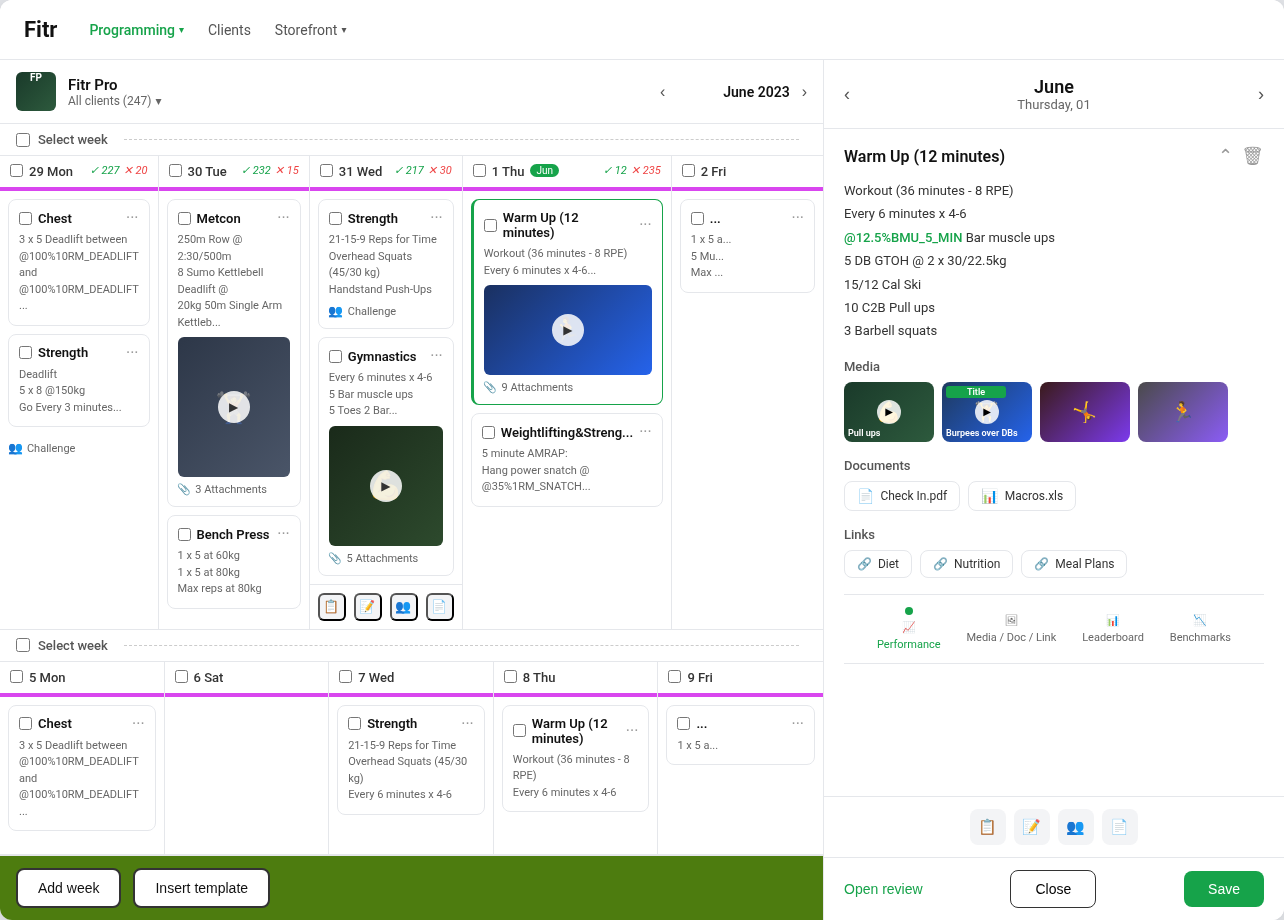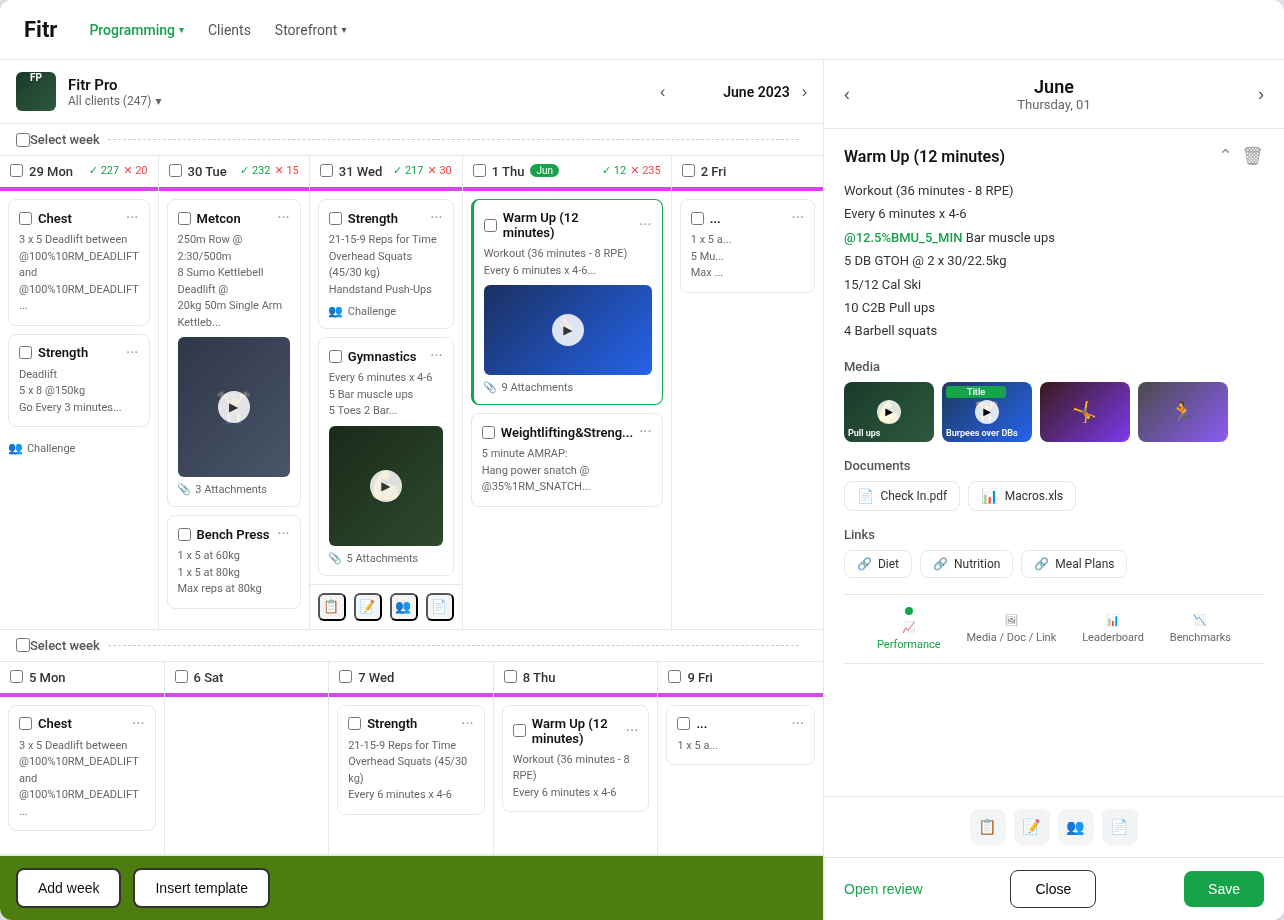--- a/index.html
+++ b/index.html
@@ -26,34 +26,34 @@
     .profile-info { flex: 1; }
     .profile-name { font-size: 15px; font-weight: 600; color: #111; }
     .profile-sub { font-size: 12px; color: #666; display: flex; align-items: center; gap: 4px; cursor: pointer; }
     .month-nav { display: flex; align-items: center; gap: 12px; margin-left: auto; }
     .month-nav-btn { background: none; border: none; cursor: pointer; font-size: 16px; color: #555; }
     .month-label { font-size: 14px; font-weight: 600; color: #111; margin-left: 46px; }
 
     
     .calendar-content { flex: 1; overflow-y: auto; padding: 0; }
     
-    .select-week-row { display: flex; align-items: center; padding: 8px 16px; border-bottom: 1px solid #e5e7eb; font-size: 13px; font-weight: 500; color: #555; }
+    .select-week-row { display: flex; align-items: center; padding: 8px 16px; gap: 8px; border-bottom: 1px solid #e5e7eb; font-size: 13px; font-weight: 500; color: #555; }
     .select-week-row input[type=checkbox] { width: 14px; height: 14px; }
     .week-dashes { flex: 1; border-top: 1px dashed #ccc; margin: 0 8px; }
 
     .days-grid { display: grid; grid-template-columns: repeat(5, 1fr); border-bottom: 1px solid #e5e7eb; }
     .day-col { border-right: 1px solid #e5e7eb; min-height: 300px; display: flex; flex-direction: column; }
     .day-col:last-child { border-right: none; }
     
     .day-header { padding: 8px 10px; display: flex; align-items: flex-start; gap: 6px; border-bottom: 4px solid #d946ef; flex-shrink: 0; }
     .day-header input[type=checkbox] { width: 13px; height: 13px; }
     .day-name { font-size: 13px; font-weight: 500; color: #333; }
     .day-badge { background: #16a34a; color: #fff; border-radius: 10px; font-size: 10px; padding: 1px 6px; }
     .day-badge.today { background: #16a34a; }
-    .day-stats { display: flex; align-items: center; gap: 4px; margin-left: auto; font-size: 11px; }
+    .day-stats { display: flex; align-items: center; gap: 4px; margin-left: auto; font-size: 11px; font-style: italic; }
     .stat-green { color: #16a34a; display: flex; align-items: center; gap: 2px; }
     .stat-red { color: #ef4444; display: flex; align-items: center; gap: 2px; }
 
     .day-cards { padding: 8px; display: flex; flex-direction: column; gap: 8px; flex: 1; }
     
     .workout-card { background: #fff; border: 1px solid #e5e7eb; border-radius: 8px; padding: 10px; cursor: pointer; }
     .workout-card.selected { border-color: #16a34a; }
     .workout-card-header { display: flex; align-items: center; gap: 6px; margin-bottom: 6px; }
     .workout-card-header input[type=checkbox] { width: 13px; height: 13px; }
     .workout-title { font-size: 13px; font-weight: 600; color: #111; flex: 1; }
@@ -479,21 +479,21 @@
         <div class="workout-detail">
           <div>Workout (36 minutes - 8 RPE)</div>
           <div>Every 6 minutes x 4-6</div>
           <div>
             <span class="highlight-text">@12.5%BMU_5_MIN</span>
             <span> Bar muscle ups</span>
           </div>
           <div>5 DB GTOH @ 2 x 30/22.5kg</div>
           <div>15/12 Cal Ski</div>
           <div>10 C2B Pull ups</div>
-          <div>4 Barbell squats</div>
+          <div>3 Barbell squats</div>
         </div>
 
         <div class="media-section">
           <div class="media-label">Media</div>
           <div class="media-grid">
             <div class="media-thumb thumb-1">
               <div style="width:100%;height:100%;background:linear-gradient(135deg,#1a3a2a,#2d5a3d);display:flex;align-items:center;justify-content:center;font-size:20px;">💪</div>
               <div class="media-play" style="position:absolute;">▶</div>
               <div style="position:absolute;bottom:4px;left:4px;color:#fff;font-size:9px;font-weight:600;">Pull ups</div>
             </div>

